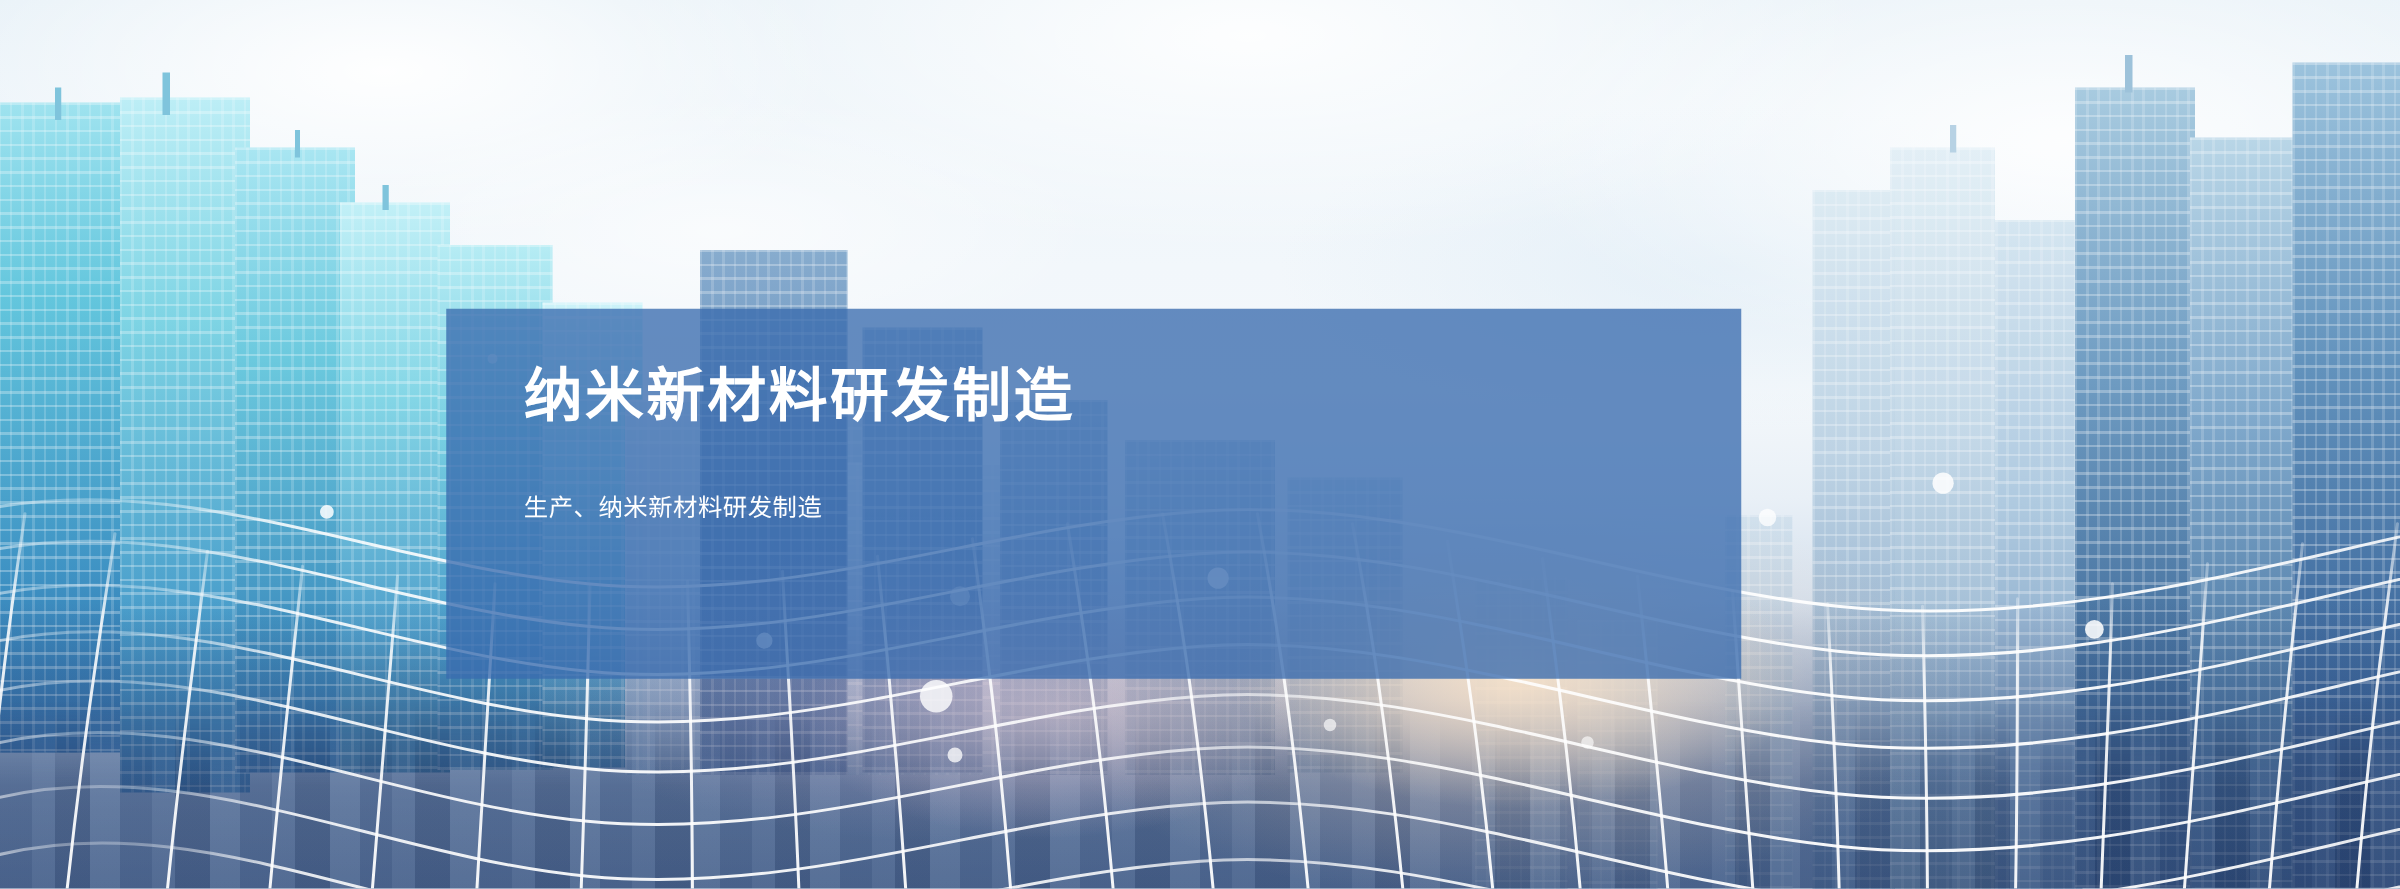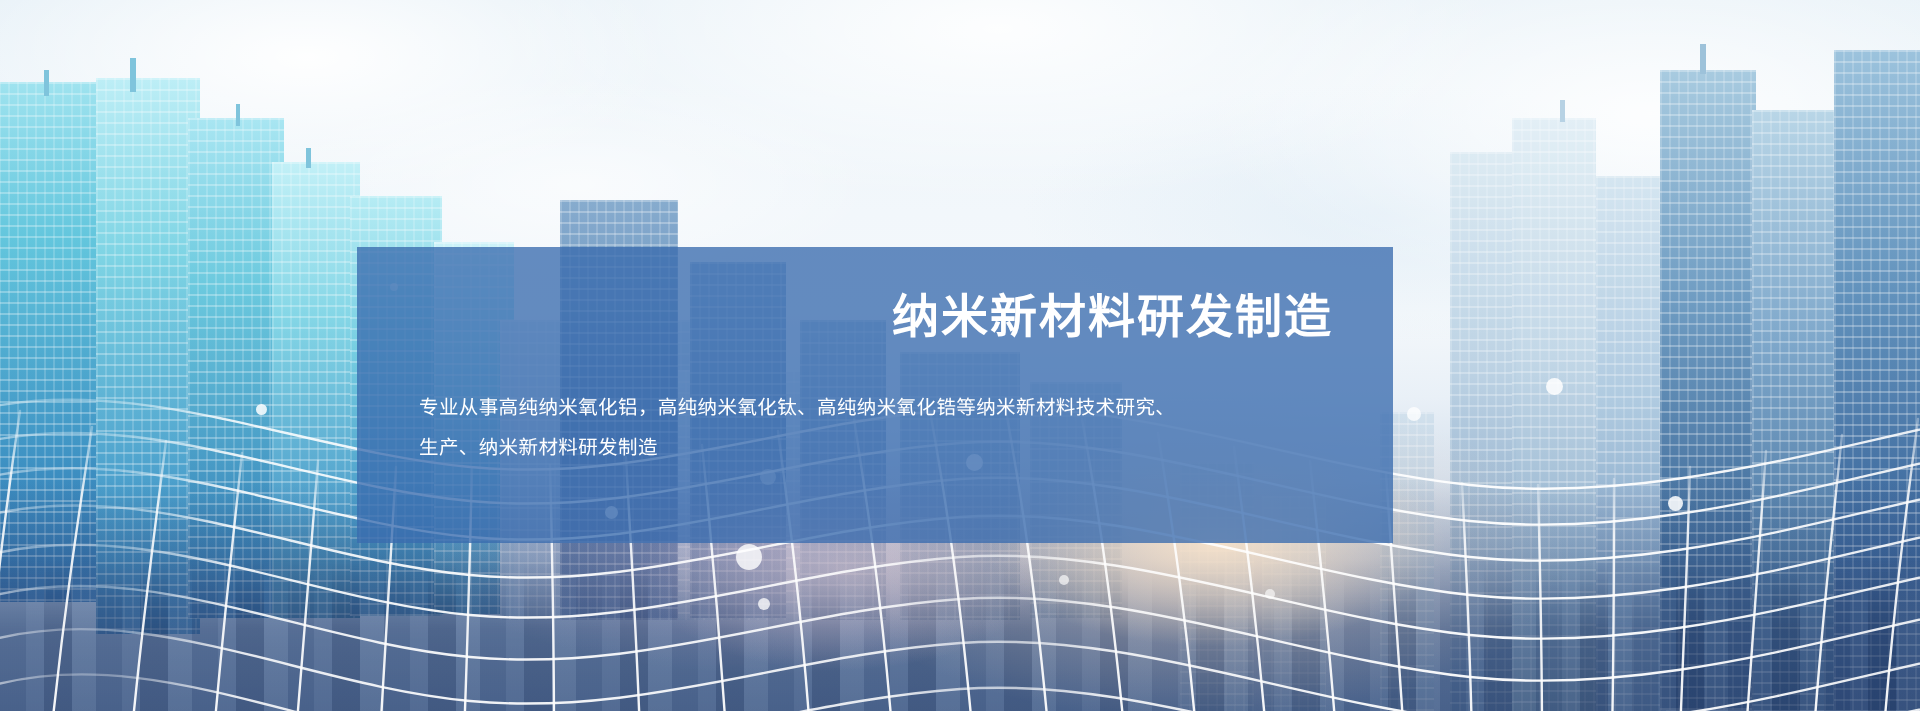--- a/index.html
+++ b/index.html
@@ -165,21 +165,20 @@
     padding:44px 60px 0 62px;
   }
   .panel-title{
     margin:0;
     color:#ffffff;
     font-size:47px;
     font-weight:bold;
     letter-spacing:2px;
     line-height:1.1;
     white-space:nowrap;
-    text-align:right;
   }
   .panel-sub{
     margin:0;
     padding-top:44px;
     color:#ffffff;
     font-size:19.5px;
     font-weight:normal;
     line-height:40px;
     letter-spacing:.4px;
     max-width:800px;
@@ -299,18 +298,17 @@
   <span class="dot" style="left:1059px;bottom:126px; width:10px; height:10px; opacity:.7;"></span>
   <span class="dot" style="left:1265px;bottom:112px; width:10px; height:10px; opacity:.66;"></span>
   <span class="dot" style="left:1407px;bottom:290px; width:14px; height:14px; opacity:.8;"></span>
   <span class="dot" style="left:1546px;bottom:316px; width:17px; height:17px; opacity:.9;"></span>
   <span class="dot" style="left:1668px;bottom:200px; width:15px; height:15px; opacity:.92;"></span>
   <span class="dot" style="left:390px; bottom:420px; width:8px;  height:8px;  opacity:.5;"></span>
 
   <div class="panel">
     <h1 class="panel-title">纳米新材料研发制造</h1>
     <p class="panel-sub">
-      <span class="ln">专业从事高纯纳米氧化铝，高纯纳米氧化钛、高纯纳米氧化锆等纳米新材料技术研究、</span>
       <span class="ln">生产、纳米新材料研发制造</span>
     </p>
   </div>
 
 </div>
 
 </body></html>

